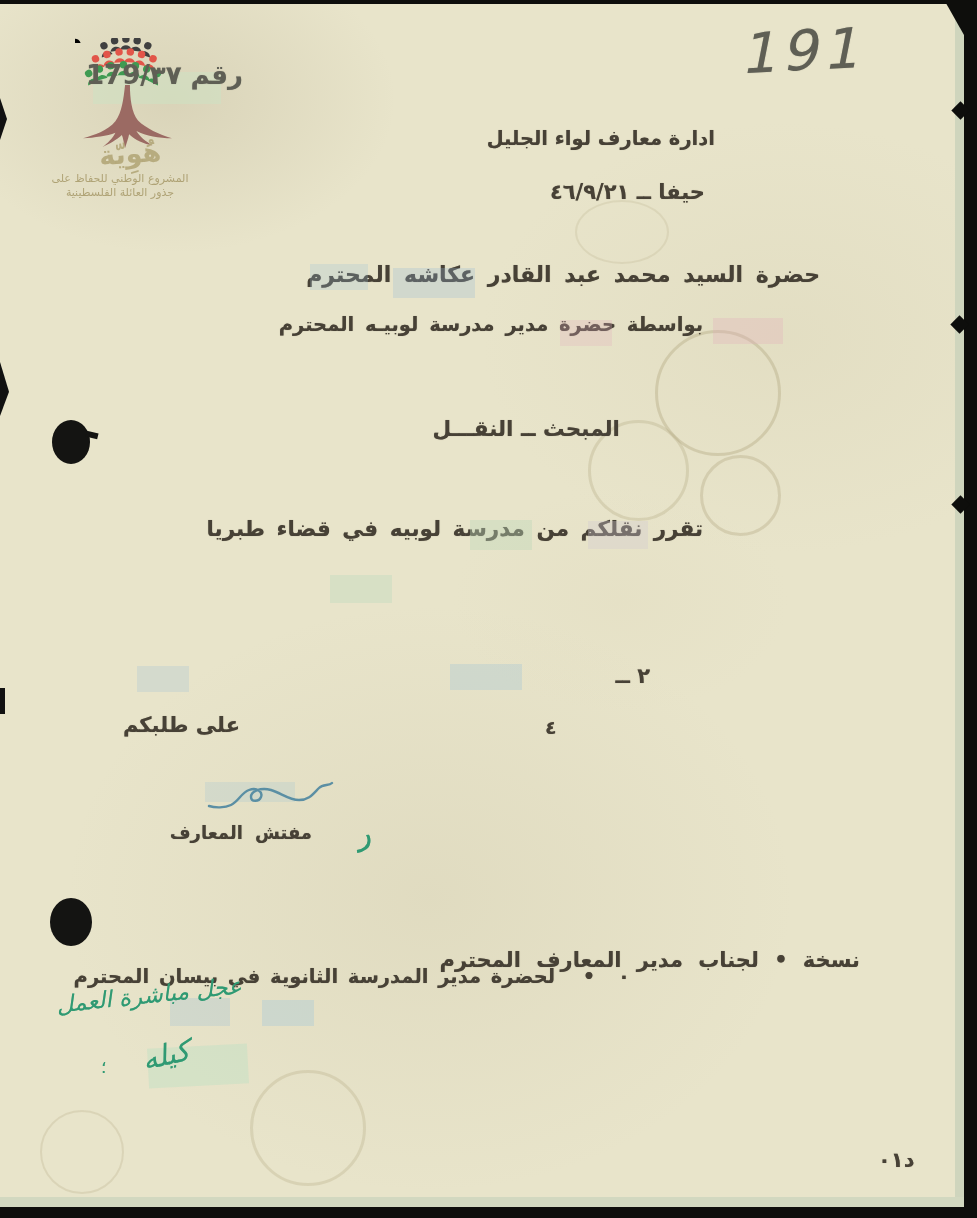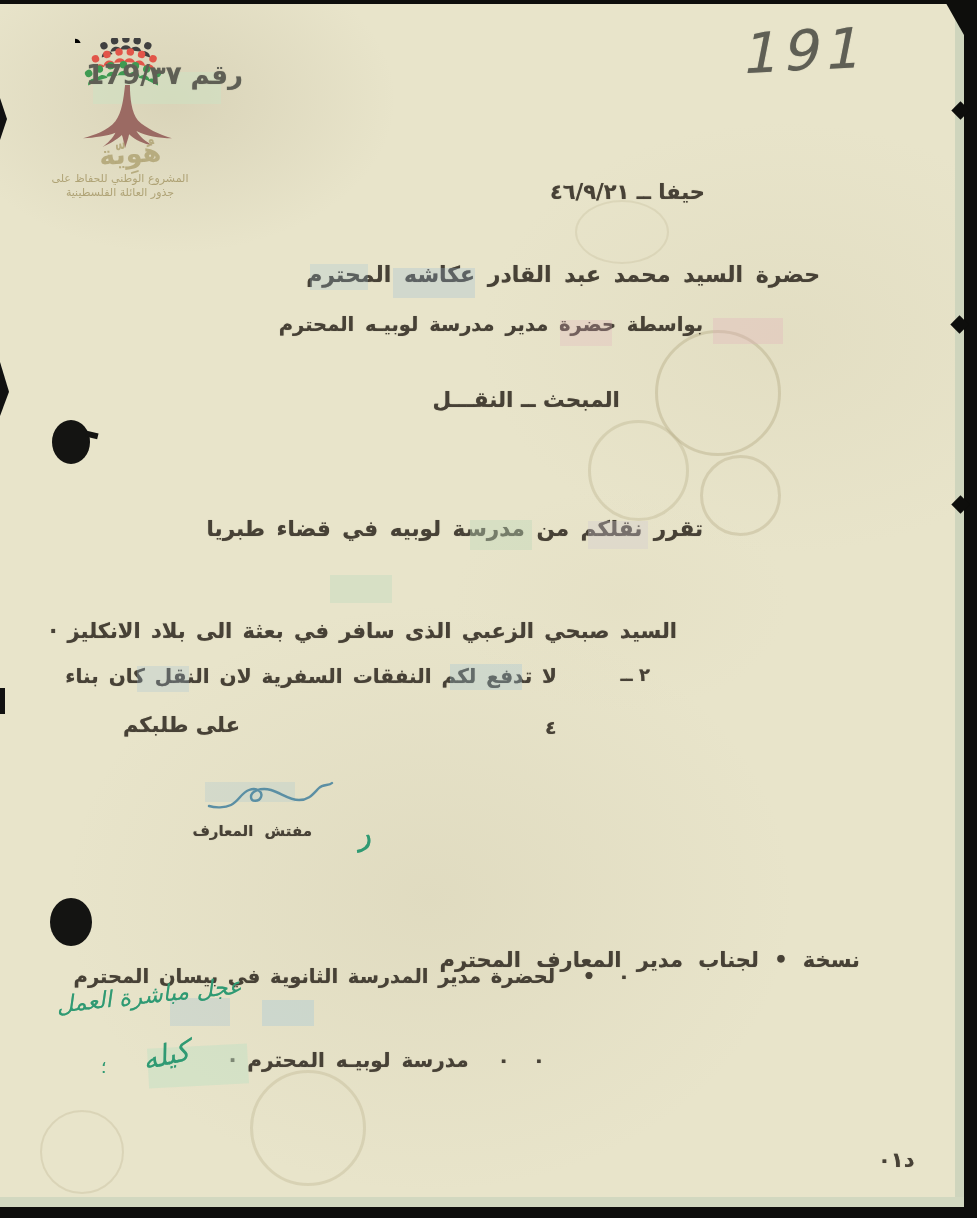--- a/index.html
+++ b/index.html
@@ -34,29 +34,29 @@
   .pencil{color:var(--pencil);text-shadow:0 0 1px rgba(90,90,80,.4);}
   .green{color:var(--green-ink);text-shadow:0 0 .5px rgba(47,154,115,.5);}
   
   .ref-no{left:86px;top:60px;font-size:26px;z-index:5;}
   .page-no{left:745px;top:18px;font-size:56px;font-weight:normal;letter-spacing:5px;
     transform:skewX(-14deg) rotate(-3deg);}
   .hdr-dept{right:262px;top:127px;font-size:19.5px;letter-spacing:.5px;}
   .hdr-date{right:272px;top:180px;font-size:21px;}
   .recip1{right:157px;top:262px;font-size:22px;word-spacing:5px;}
   .recip2{right:274px;top:313px;font-size:19.5px;word-spacing:4px;}
-  .subject{right:357px;top:387px;font-size:21.5px;}
+  .subject{right:357px;top:416px;font-size:21.5px;}
   .body-l1{right:274px;top:516px;font-size:21.5px;word-spacing:4px;}
   .body-l2{right:294px;top:567px;font-size:21px;word-spacing:3px;}
   .body-l3{right:300px;top:619px;font-size:21px;word-spacing:3px;}
-  .body-l4num{right:327px;top:664px;font-size:18px;}
+  .body-l4num{right:327px;top:664px;font-size:21px;}
   .body-l4text{right:420px;top:664px;font-size:20px;word-spacing:3px;}
   .body-l5{right:737px;top:713px;font-size:21px;}
   .body-mark{left:545px;top:716px;font-size:19px;}
-  .sig-title{right:665px;top:822px;font-size:15px;word-spacing:6px;}
+  .sig-title{right:665px;top:822px;font-size:18px;word-spacing:6px;}
   .green-r{left:356px;top:814px;font-size:32px;font-weight:normal;transform:rotate(-8deg);}
   .copy-l1{right:117px;top:948px;font-size:21px;word-spacing:8px;text-align:right;}
   .copy-l2{right:347px;top:965px;font-size:19.5px;word-spacing:3px;}
   .copy-l3{right:432px;top:1048px;font-size:20px;word-spacing:4px;}
   .ditto{word-spacing:16px;margin-left:18px;}
   .corner-mark{left:878px;top:1148px;font-size:21px;letter-spacing:4px;direction:ltr;}
   .green-note{left:56px;top:982px;font-size:23px;font-weight:normal;transform:rotate(-6deg);
     font-style:italic;z-index:6;}
   .green-sig{left:142px;top:1038px;font-size:29px;font-weight:normal;transform:rotate(-13deg);
     font-style:italic;z-index:6;}
@@ -158,53 +158,48 @@
     <div class="logo-sub s1">المشروع الوطني للحفاظ على</div>
     <div class="logo-sub s2">جذور العائلة الفلسطينية</div>
   </div>
 
   <div class="t pencil ref-no">
     <span>رقم</span>
     <span class="ltr">179/٣٧</span>
   </div>
   <div class="t pencil page-no">191</div>
 
+  <div class="t hdr-dept">ادارة معارف لواء الجليل</div>
   <div class="t hdr-date">
     <span>حيفا ــ</span>
     <span class="ltr">٤٦/٩/٢١</span>
   </div>
 
   <div class="t recip2">بواسطة حضرة مدير مدرسة لوبيـه المحترم</div>
   <div class="t recip1">حضرة السيد محمد عبد القادر عكاشه المحترم</div>
 
   <div class="t subject">المبحث ــ النقـــل</div>
 
   <div class="t body-l1">تقرر نقلكم من مدرسة لوبيه في قضاء طبريا</div>
-  <div class="t body-l3">السيد صبحي الزعبي الذى سافر في بعثة الى بلاد الانكليز ·</div>
   <div class="t body-l4num">٢ ــ</div>
-  <div class="t body-l4text">لا تدفع لكم النفقات السفرية لان النقل كان بناء</div>
   <div class="t body-l5">على طلبكم</div>
   <div class="t body-mark">٤</div>
 
   <svg class="sig-svg" width="130" height="40" viewBox="0 0 130 40">
     <path d="M4,28 C10,30 20,30 26,27 C34,23 36,15 44,12 C52,9 58,14 56,19 C54,24 46,24 46,19
              C46,13 56,9 66,12 C76,15 84,22 94,22 C104,22 108,16 114,10 C118,6 124,8 127,5" fill="none" stroke="var(--teal-ink)" stroke-width="2.4" stroke-linecap="round" opacity=".9"></path>
   </svg>
   <div class="t sig-title">مفتش المعارف</div>
   <div class="t green green-r">ر</div>
 
   <div class="t copy-l1">نسخة • لجناب مدير المعارف المحترم</div>
   <div class="t copy-l2">
     <span class="ditto">٠ •</span>
     <span>لحضرة مدير المدرسة الثانوية في بيسان المحترم</span>
   </div>
-  <div class="t copy-l3">
-    <span class="ditto">٠ ٠</span>
-    <span>مدرسة لوبيـه المحترم ·</span>
-  </div>
 
   <div class="t green green-note">عجل مباشرة العمل</div>
   <div class="t green green-sig">كيله</div>
   <div class="t green green-dot">؛</div>
 
   <div class="t corner-mark">د٠١</div>
 
 </div>
 
 </body></html>

